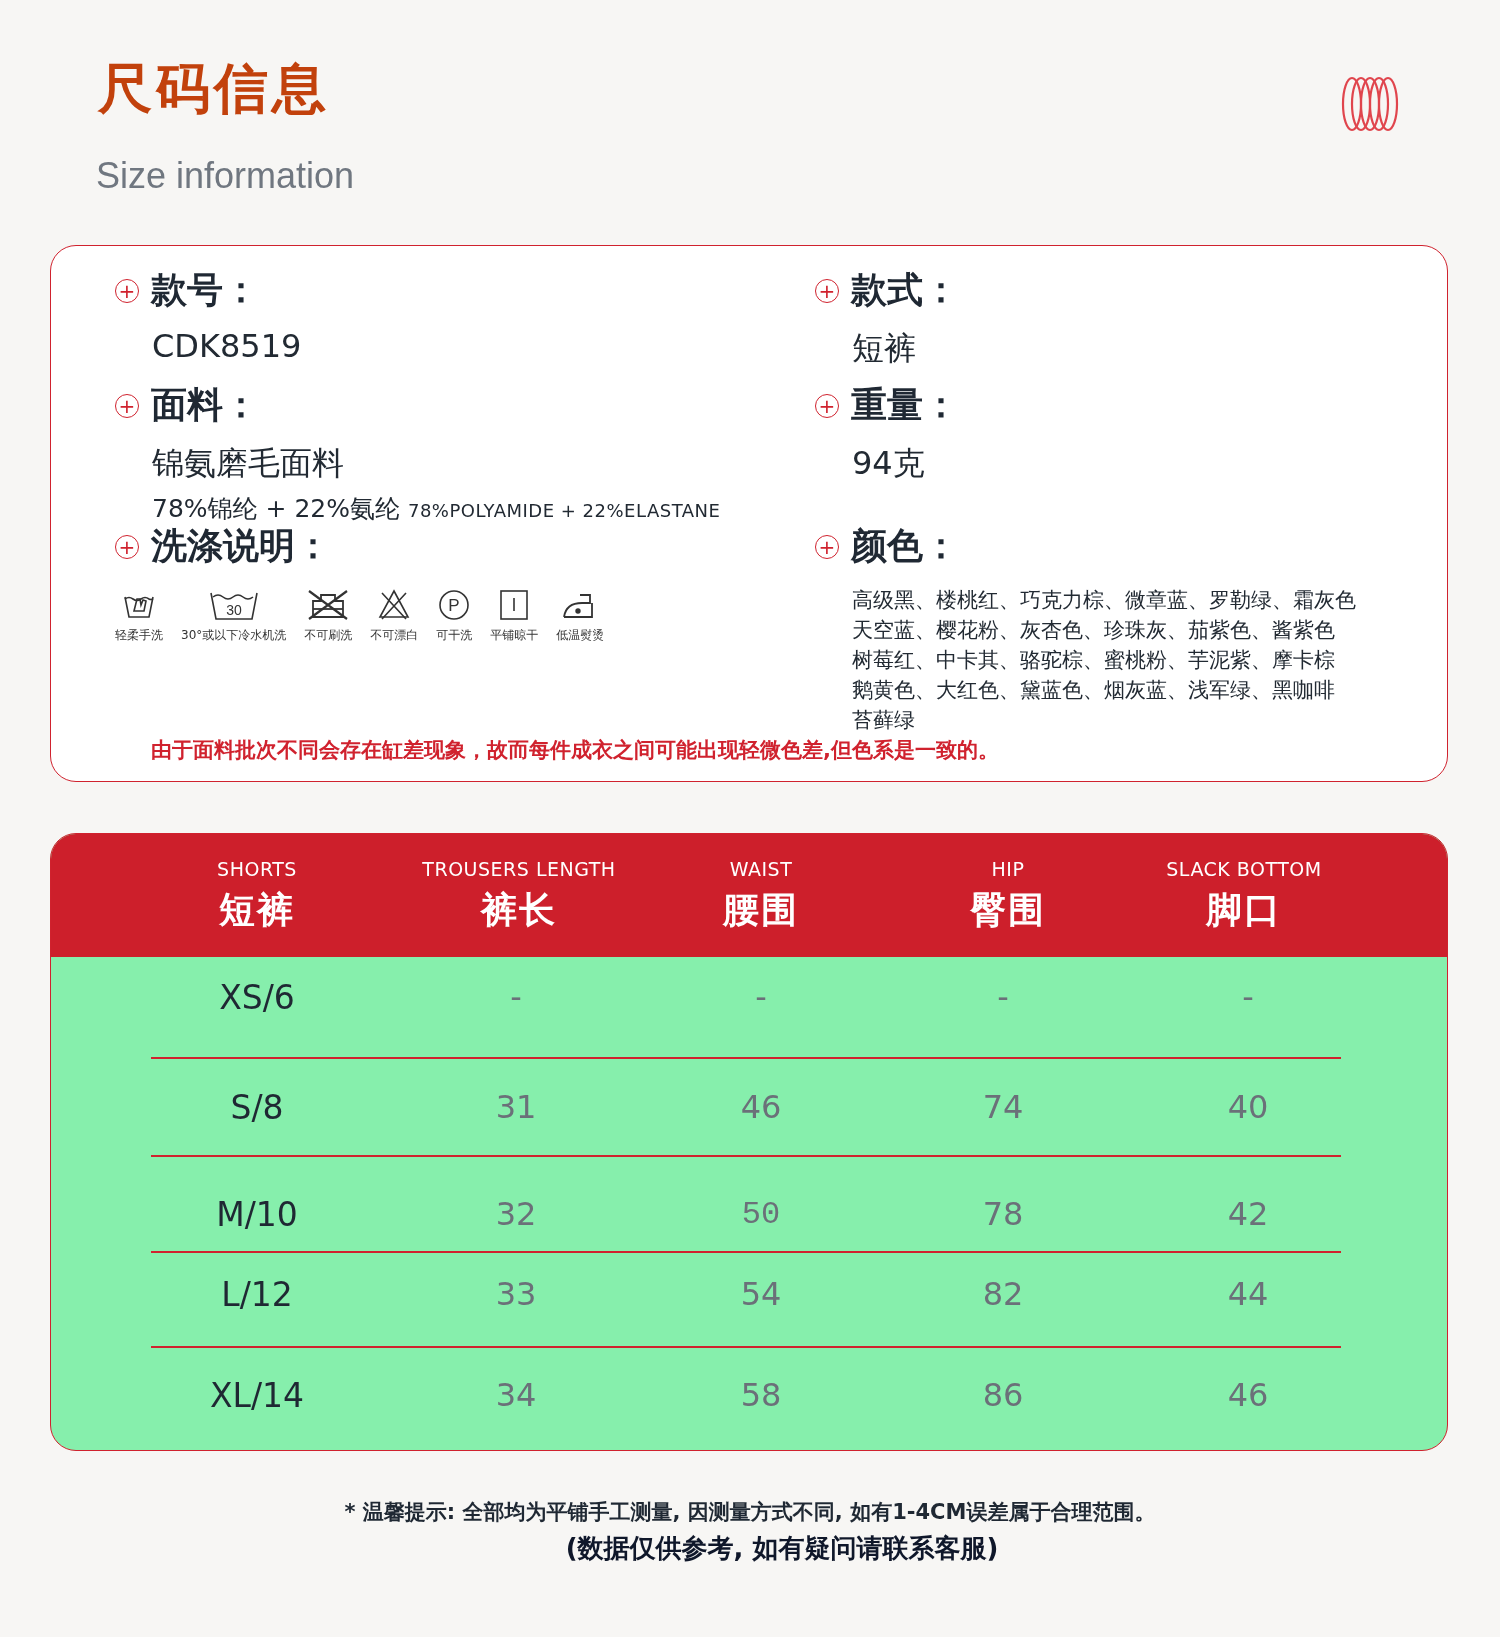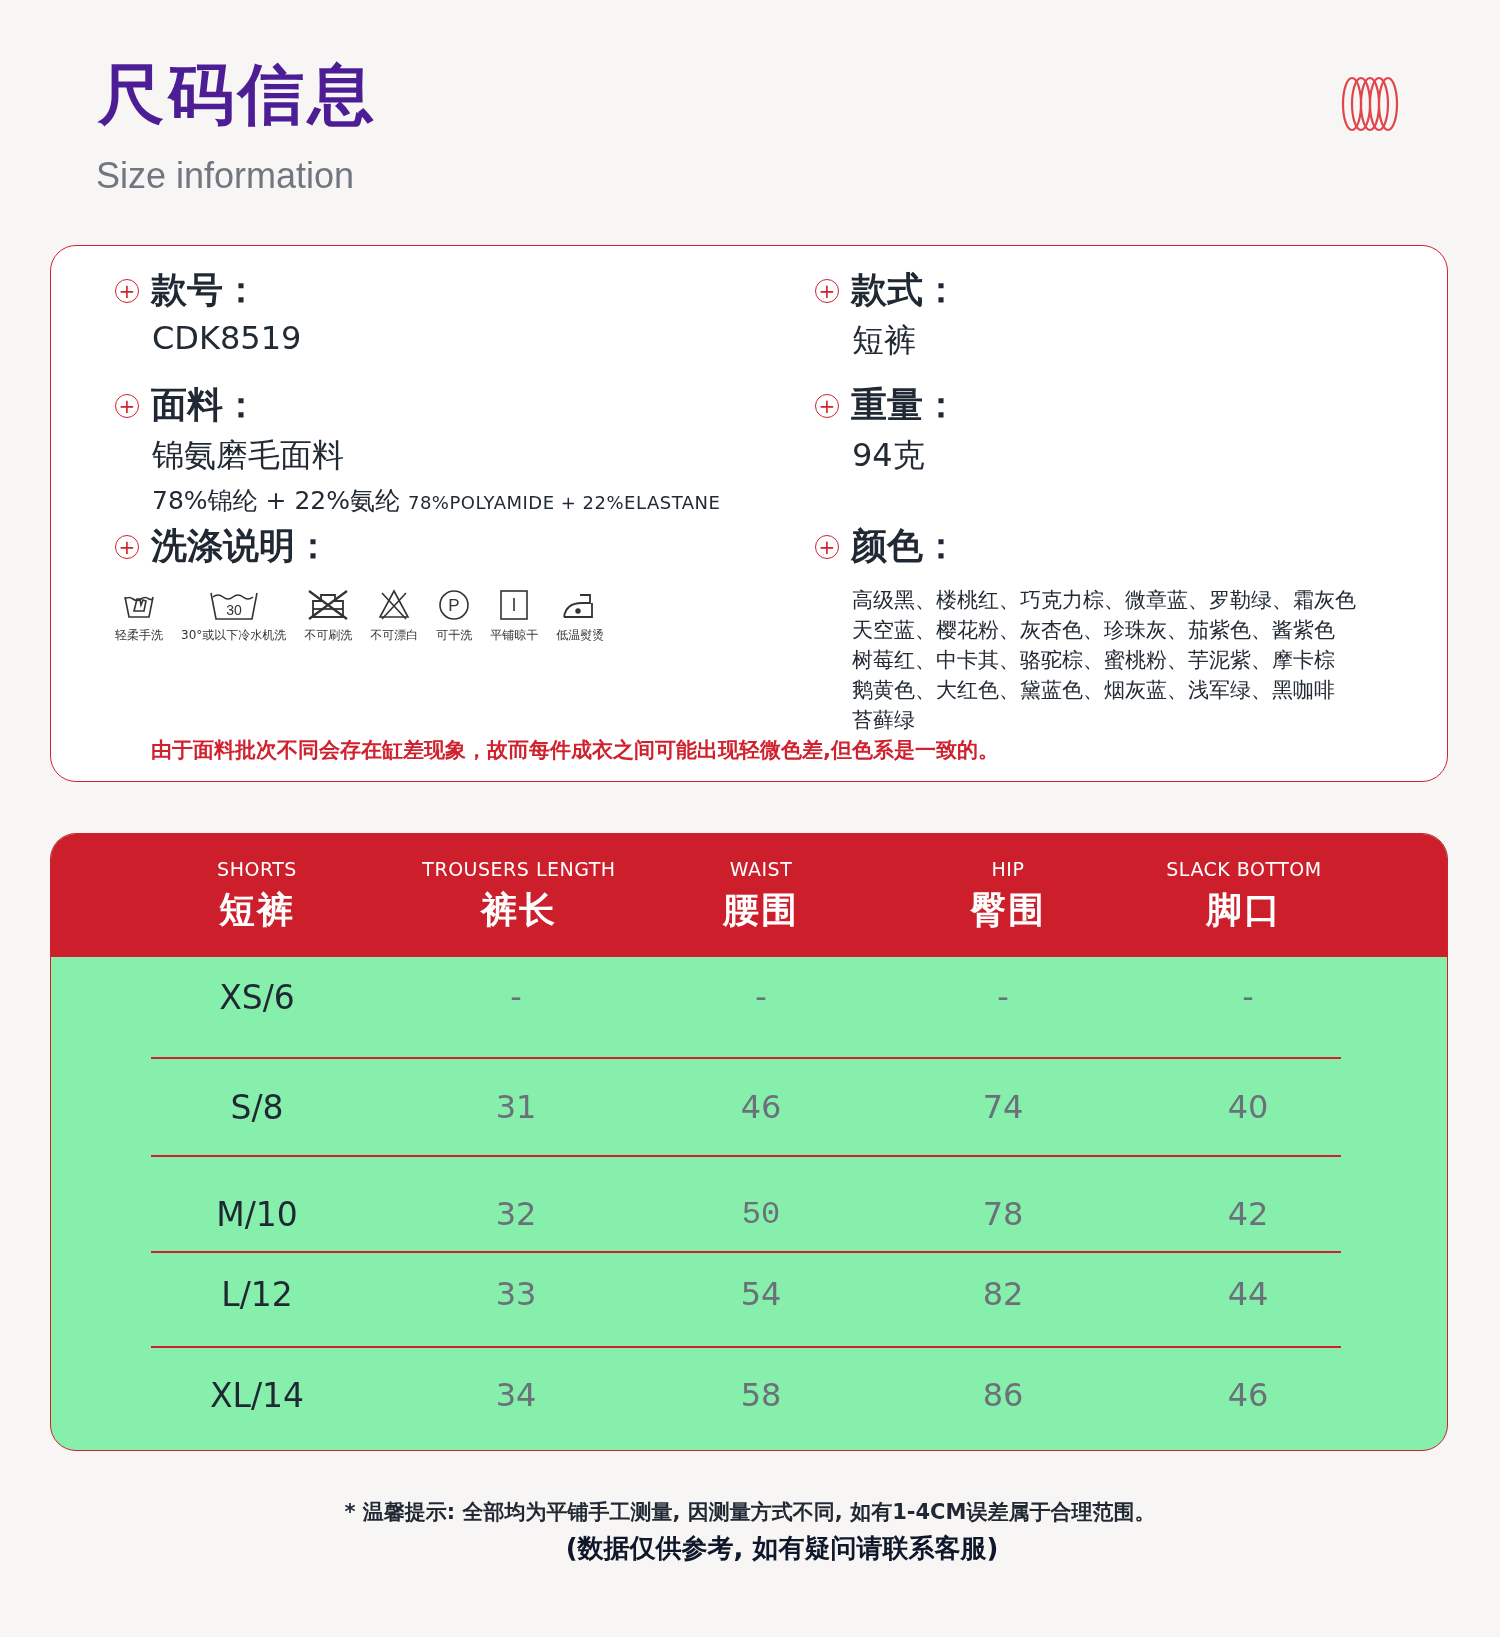--- a/index.html
+++ b/index.html
@@ -4,42 +4,42 @@
 <style>
   html, body { margin: 0; padding: 0; }
   body {
     width: 1500px; height: 1637px; position: relative; overflow: hidden;
     background: #f7f6f4;
     font-family: "DejaVu Sans", "Liberation Sans", sans-serif;
     color: #222a33;
   }
   .abs { position: absolute; }
   .title-cn {
-    left: 98px; top: 62px; font-size: 66px; font-weight: bold; letter-spacing: 4px;
-    color: #4c1d95; line-height: 1;
+    left: 98px; top: 62px; font-size: 54px; font-weight: bold; letter-spacing: 4px;
+    color: #c2410c; line-height: 1;
   }
   .title-en {
     left: 96px; top: 158px; font-size: 36px; color: #707780; line-height: 1;
     font-family: "Liberation Sans", sans-serif;
   }
   .logo { left: 1340px; top: 76px; width: 60px; height: 56px; }
 
   .info-card {
     left: 50px; top: 245px; width: 1396px; height: 535px;
     border: 1.5px solid #d0222e; border-radius: 26px; background: #ffffff;
   }
   .field { position: absolute; }
   .field-head { display: flex; align-items: center; }
   .plus {
     width: 24px; height: 24px; border: 1.5px solid #d0222e; border-radius: 50%;
     color: #d0222e; font-size: 20px; line-height: 23px; text-align: center;
     margin-right: 12px; box-sizing: border-box; font-weight: normal;
   }
   .field-label { font-size: 36px; font-weight: bold; color: #1f2833; }
-  .field-value { font-size: 32px; color: #222a33; margin-left: 37px; margin-top: 4px; }
+  .field-value { font-size: 32px; color: #222a33; margin-left: 37px; margin-top: 12px; }
   .field-sub { margin-left: 37px; margin-top: 6px; font-size: 25px; color: #222a33; white-space: nowrap; }
   .field-sub .en { font-size: 18px; letter-spacing: 0.5px; }
   .care-row { display: flex; margin-left: 0; margin-top: 16px; }
   .care-item { display: flex; flex-direction: column; align-items: center; margin-right: 18px; }
   .care-item svg { height: 36px; }
   .care-item span { font-size: 12px; color: #333; margin-top: 4px; white-space: nowrap; }
   .colors { margin-left: 37px; margin-top: 14px; font-size: 21px; line-height: 30px; color: #222a33; width: 580px; }
   .notice {
     left: 100px; top: 490px; font-size: 21px; font-weight: bold; color: #d0222e; white-space: nowrap;
   }

